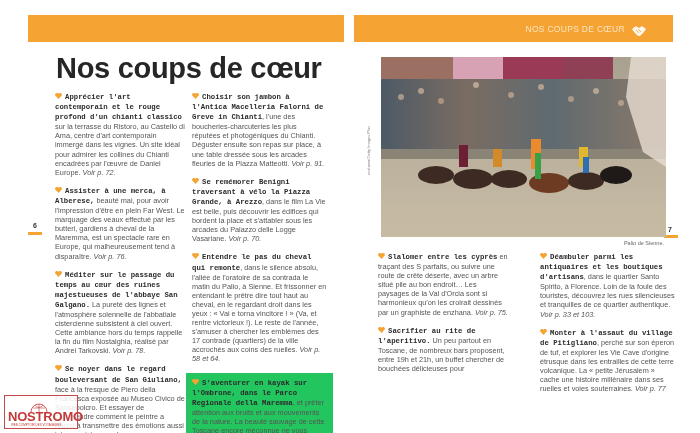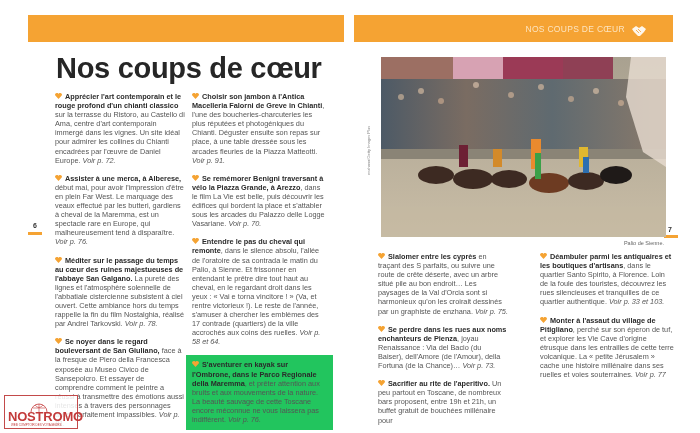--- a/index.html
+++ b/index.html
@@ -9,21 +9,21 @@
   .page-left { left: 0; width: 350px; }
   .page-right { left: 350px; width: 350px; }
   .band { position: absolute; top: 15px; height: 27px; background: #f5a333; }
   .page-left .band { left: 28px; right: 6px; }
   .page-right .band { left: 4px; right: 27px; display: flex; align-items: center; justify-content: flex-end; padding-right: 26px; }
   .band-title { color: #fde4bf; font-size: 8.5px; letter-spacing: 0.3px; }
   .hand-icon { margin-left: 6px; width: 16px; height: 12px; display: inline-block; }
   .title { position: absolute; left: 56px; top: 52px; font-size: 29px; color: #262626; font-family: "Liberation Sans", sans-serif; letter-spacing: -0.3px; }
   .col { position: absolute; font-size: 7.3px; line-height: 9.1px; color: #555; }
   .item { margin-bottom: 9px; }
-  .item b { color: #2b2b2b; font-weight: bold; }
+  .item b { color: #2b2b2b; font-weight: bold; font-family: Liberation Mono, monospace; }
   .item i { font-style: italic; text-align: right; }
   .heart { display: inline-block; width: 7px; height: 6px; margin-right: 3px; vertical-align: 0; }
   .col-1 { left: 55px; top: 92px; width: 130px; }
   .col-2 { left: 192px; top: 92px; width: 135px; }
   .col-3 { left: 378px; top: 252px; width: 130px; }
   .col-4 { left: 540px; top: 252px; width: 135px; }
   .box { background: #22c55e; padding: 5px 6px 6px 6px; margin-left: -6px; margin-right: -6px; }
   .pagenum { position: absolute; font-size: 7px; font-weight: bold; color: #333; }
   .pagenum-rule { position: absolute; height: 3px; width: 14px; background: #f5a333; }
   .photo { position: absolute; left: 381px; top: 57px; width: 285px; height: 180px; overflow: hidden; background: #8f8170; }
@@ -54,21 +54,21 @@
 </div>
 
 <h1 class="title">Nos coups de cœur</h1>
 
 <div class="col col-1">
     <div class="item"><span class="heart"><svg viewBox="0 0 7 6" width="7" height="6">
           <path d="M3.5 6 L0.3 2.6 A1.6 1.6 0 0 1 3.5 1 A1.6 1.6 0 0 1 6.7 2.6 Z" fill="#f5a333"></path>
         </svg></span><b>Apprécier l'art contemporain et le rouge profond d'un chianti classico</b><span> sur la terrasse du Ristoro, au Castello di Ama, centre d'art contemporain immergé dans les vignes. Un site idéal pour admirer les collines du Chianti encadrées par l'œuvre de Daniel Europe. </span><i>Voir p. 72.</i></div>
     <div class="item"><span class="heart"><svg viewBox="0 0 7 6" width="7" height="6">
           <path d="M3.5 6 L0.3 2.6 A1.6 1.6 0 0 1 3.5 1 A1.6 1.6 0 0 1 6.7 2.6 Z" fill="#f5a333"></path>
-        </svg></span><b>Assister à une merca, à Alberese,</b><span> début mai, pour avoir l'impression d'être en plein Far West. Le marquage des veaux effectué par les butteri, gardiens à cheval de la Maremma, est un spectacle rare en Europe, qui malheureusement tend à disparaître. </span><i>Voir p. 76.</i></div>
+        </svg></span><b>Assister à une merca, à Alberese,</b><span> beauté mai, pour avoir l'impression d'être en plein Far West. Le marquage des veaux effectué par les butteri, gardiens à cheval de la Maremma, est un spectacle rare en Europe, qui malheureusement tend à disparaître. </span><i>Voir p. 76.</i></div>
     <div class="item"><span class="heart"><svg viewBox="0 0 7 6" width="7" height="6">
           <path d="M3.5 6 L0.3 2.6 A1.6 1.6 0 0 1 3.5 1 A1.6 1.6 0 0 1 6.7 2.6 Z" fill="#f5a333"></path>
         </svg></span><b>Méditer sur le passage du temps au cœur des ruines majestueuses de l'abbaye San Galgano.</b><span> La pureté des lignes et l'atmosphère solennelle de l'abbatiale cistercienne subsistent à ciel ouvert. Cette ambiance hors du temps rappelle la fin du film Nostalghia, réalisé par Andrei Tarkovski. </span><i>Voir p. 78.</i></div>
     <div class="item"><span class="heart"><svg viewBox="0 0 7 6" width="7" height="6">
           <path d="M3.5 6 L0.3 2.6 A1.6 1.6 0 0 1 3.5 1 A1.6 1.6 0 0 1 6.7 2.6 Z" fill="#f5a333"></path>
         </svg></span><b>Se noyer dans le regard bouleversant de San Giuliano,</b><span> face à la fresque de Piero della Francesca exposée au Museo Civico de Sansepolcro. Et essayer de comprendre comment le peintre a réussi à transmettre des émotions aussi intenses à travers des personnages aussi parfaitement impassibles. </span><i>Voir p. 81.</i></div>
   </div>
 <div class="col col-2">
     <div class="item"><span class="heart"><svg viewBox="0 0 7 6" width="7" height="6">
           <path d="M3.5 6 L0.3 2.6 A1.6 1.6 0 0 1 3.5 1 A1.6 1.6 0 0 1 6.7 2.6 Z" fill="#f5a333"></path>
@@ -82,24 +82,21 @@
     <div class="item box"><span class="heart"><svg viewBox="0 0 7 6" width="7" height="6">
           <path d="M3.5 6 L0.3 2.6 A1.6 1.6 0 0 1 3.5 1 A1.6 1.6 0 0 1 6.7 2.6 Z" fill="#f5a333"></path>
         </svg></span><b>S'aventurer en kayak sur l'Ombrone, dans le Parco Regionale della Maremma</b><span>, et prêter attention aux bruits et aux mouvements de la nature. La beauté sauvage de cette Toscane encore méconnue ne vous laissera pas indifférent. </span><i>Voir p. 76.</i></div>
   </div>
 <div class="col col-3">
     <div class="item"><span class="heart"><svg viewBox="0 0 7 6" width="7" height="6">
           <path d="M3.5 6 L0.3 2.6 A1.6 1.6 0 0 1 3.5 1 A1.6 1.6 0 0 1 6.7 2.6 Z" fill="#f5a333"></path>
         </svg></span><b>Slalomer entre les cyprès</b><span> en traçant des S parfaits, ou suivre une route de crête déserte, avec un arbre situé pile au bon endroit… Les paysages de la Val d'Orcia sont si harmonieux qu'on les croirait dessinés par un graphiste de enzhana. </span><i>Voir p. 75.</i></div>
     <div class="item"><span class="heart"><svg viewBox="0 0 7 6" width="7" height="6">
           <path d="M3.5 6 L0.3 2.6 A1.6 1.6 0 0 1 3.5 1 A1.6 1.6 0 0 1 6.7 2.6 Z" fill="#f5a333"></path>
-        </svg></span><b>Se perdre dans les rues aux noms enchanteurs de Pienza</b><span>, joyau Renaissance : Via del Bacio (du Baiser), dell'Amore (de l'Amour), della Fortuna (de la Chance)… </span><i>Voir p. 73.</i></div>
-    <div class="item"><span class="heart"><svg viewBox="0 0 7 6" width="7" height="6">
-          <path d="M3.5 6 L0.3 2.6 A1.6 1.6 0 0 1 3.5 1 A1.6 1.6 0 0 1 6.7 2.6 Z" fill="#f5a333"></path>
-        </svg></span><b>Sacrifier au rite de l'aperitivo.</b><span> Un peu partout en Toscane, de nombreux bars proposent, entre 19h et 21h, un buffet gratuit de bouchées millénaire pour</span></div>
+        </svg></span><b>Sacrifier au rite de l'aperitivo.</b><span> Un peu partout en Toscane, de nombreux bars proposent, entre 19h et 21h, un buffet chercher de bouchées délicieuses pour</span></div>
   </div>
 <div class="col col-4">
     <div class="item"><span class="heart"><svg viewBox="0 0 7 6" width="7" height="6">
           <path d="M3.5 6 L0.3 2.6 A1.6 1.6 0 0 1 3.5 1 A1.6 1.6 0 0 1 6.7 2.6 Z" fill="#f5a333"></path>
         </svg></span><b>Déambuler parmi les antiquaires et les boutiques d'artisans</b><span>, dans le quartier Santo Spirito, à Florence. Loin de la foule des touristes, découvrez les rues silencieuses et tranquilles de ce quartier authentique. </span><i>Voir p. 33 et 103.</i></div>
     <div class="item"><span class="heart"><svg viewBox="0 0 7 6" width="7" height="6">
           <path d="M3.5 6 L0.3 2.6 A1.6 1.6 0 0 1 3.5 1 A1.6 1.6 0 0 1 6.7 2.6 Z" fill="#f5a333"></path>
         </svg></span><b>Monter à l'assaut du village de Pitigliano</b><span>, perché sur son éperon de tuf, et explorer les Vie Cave d'origine étrusque dans les entrailles de cette terre volcanique. La « petite Jérusalem » cache une histoire millénaire dans ses ruelles et voies souterraines. </span><i>Voir p. 77</i></div>
   </div>
 

